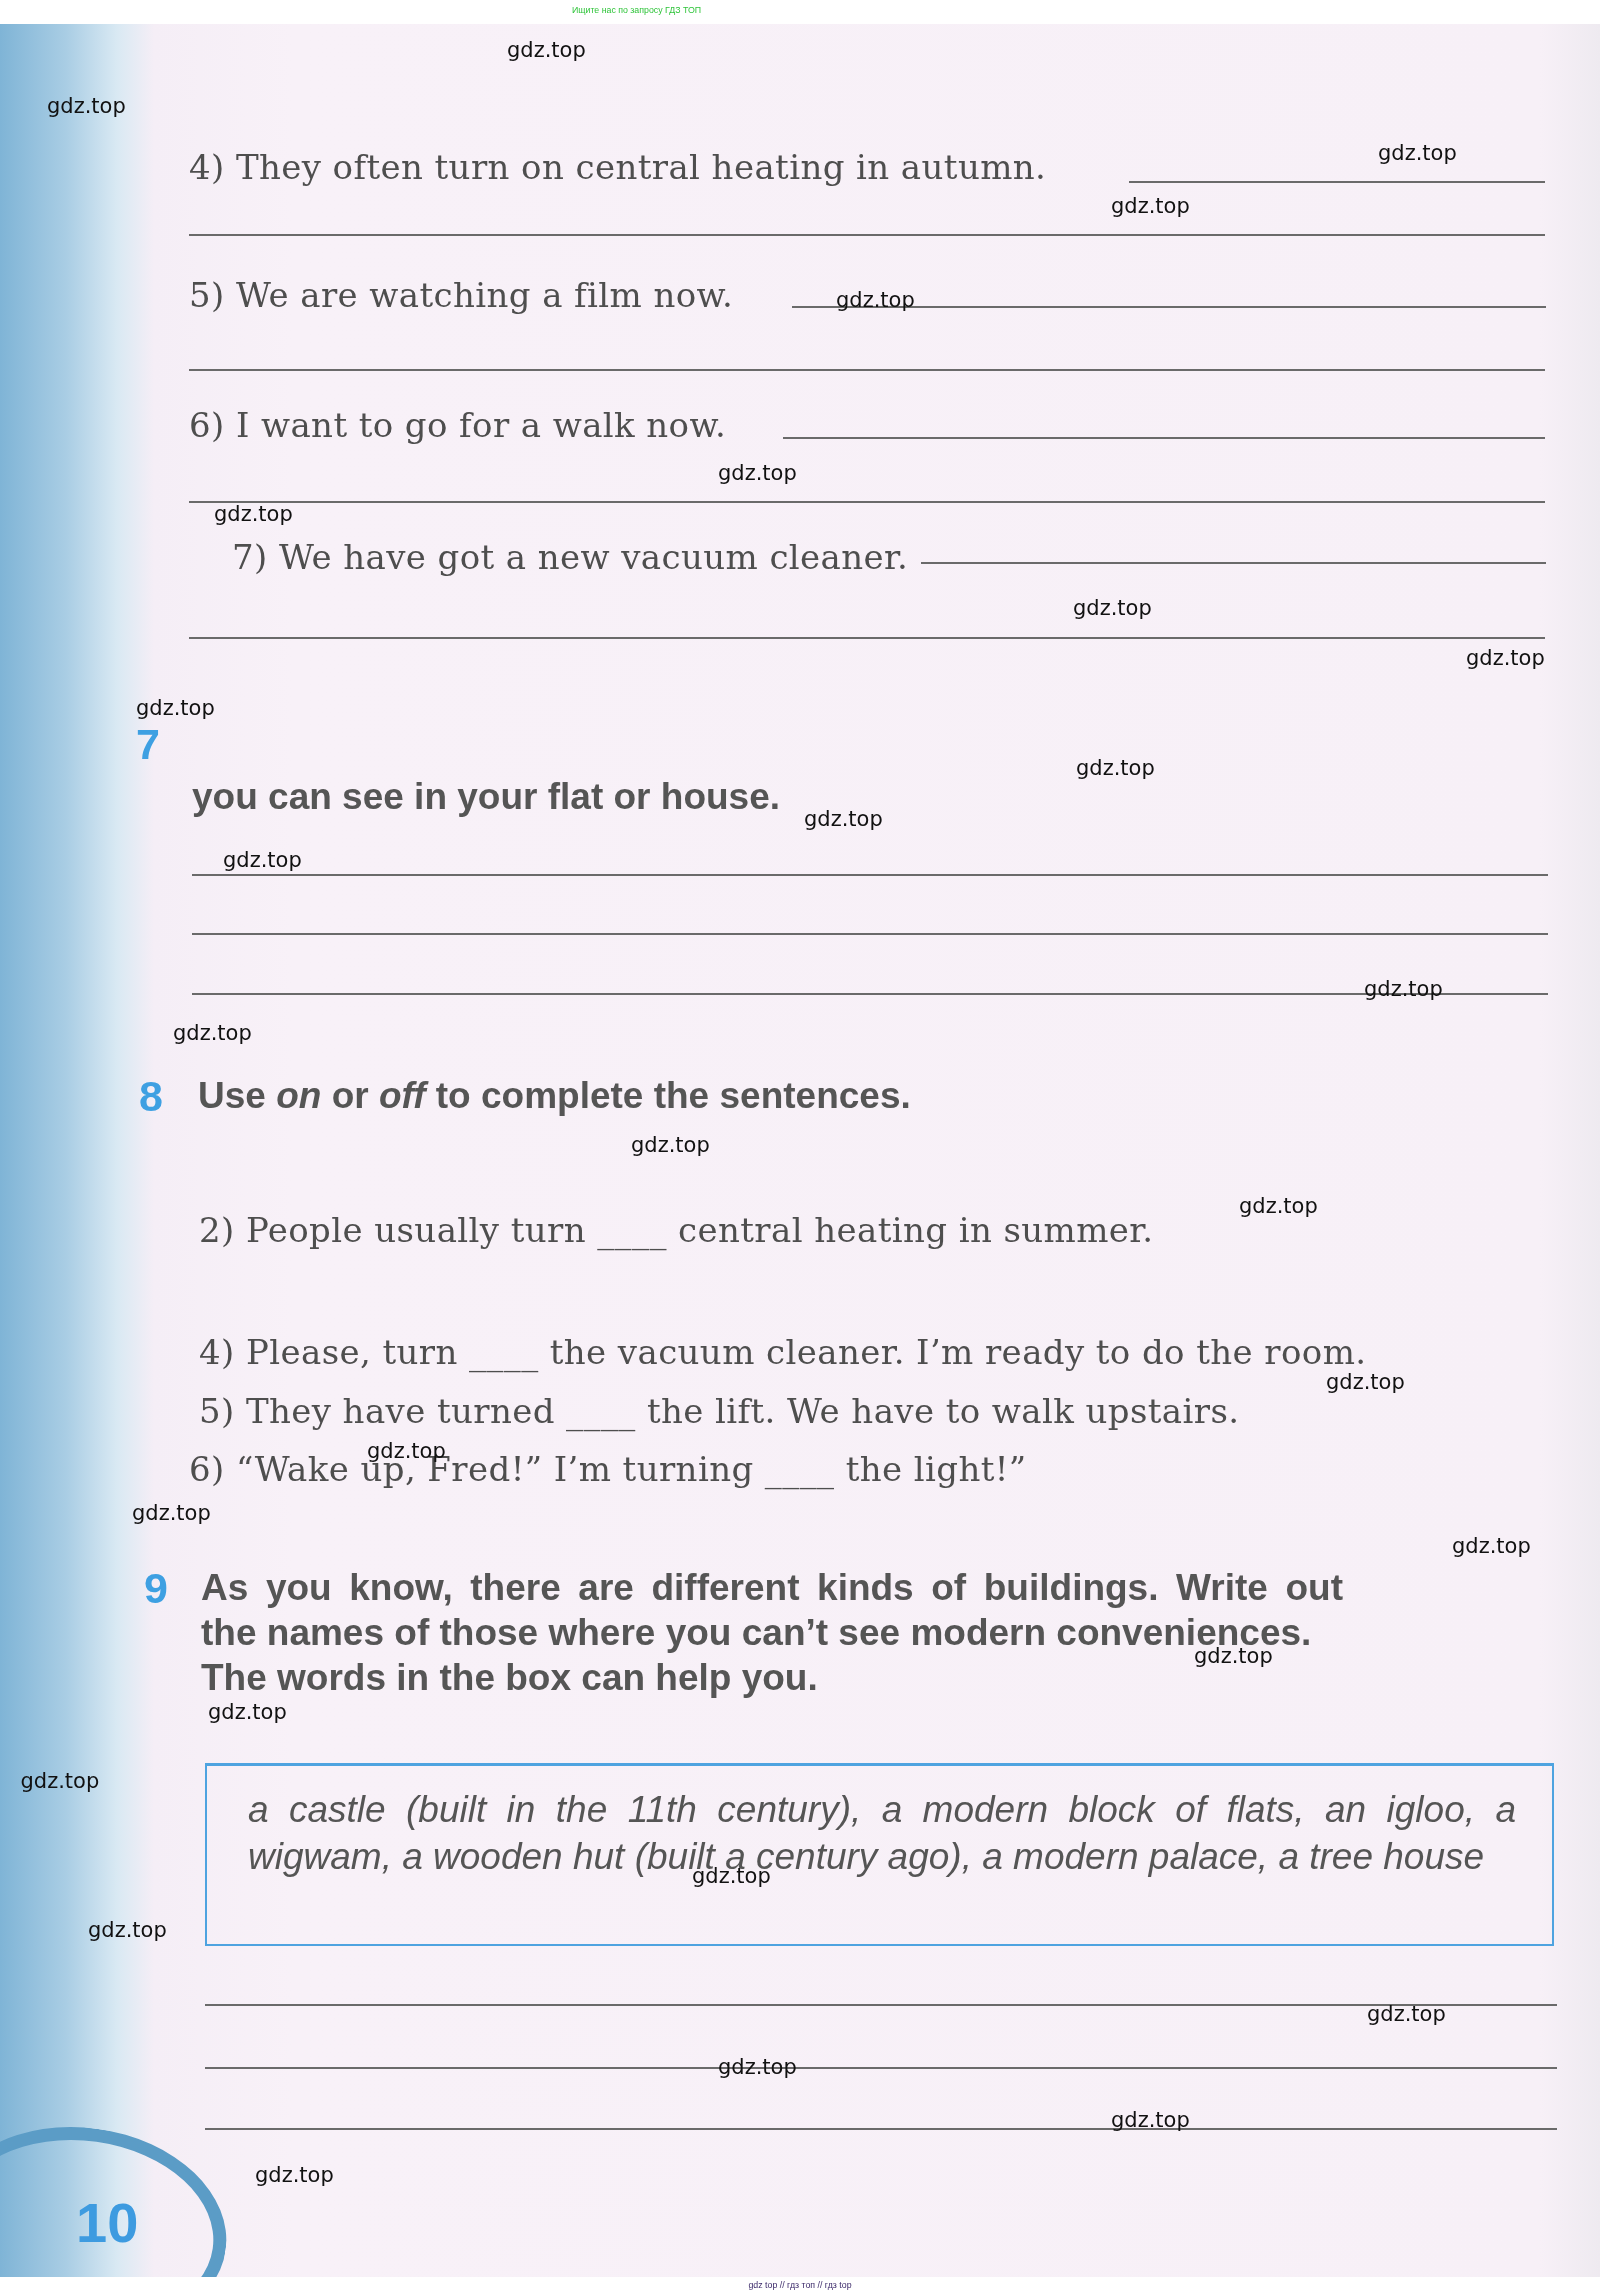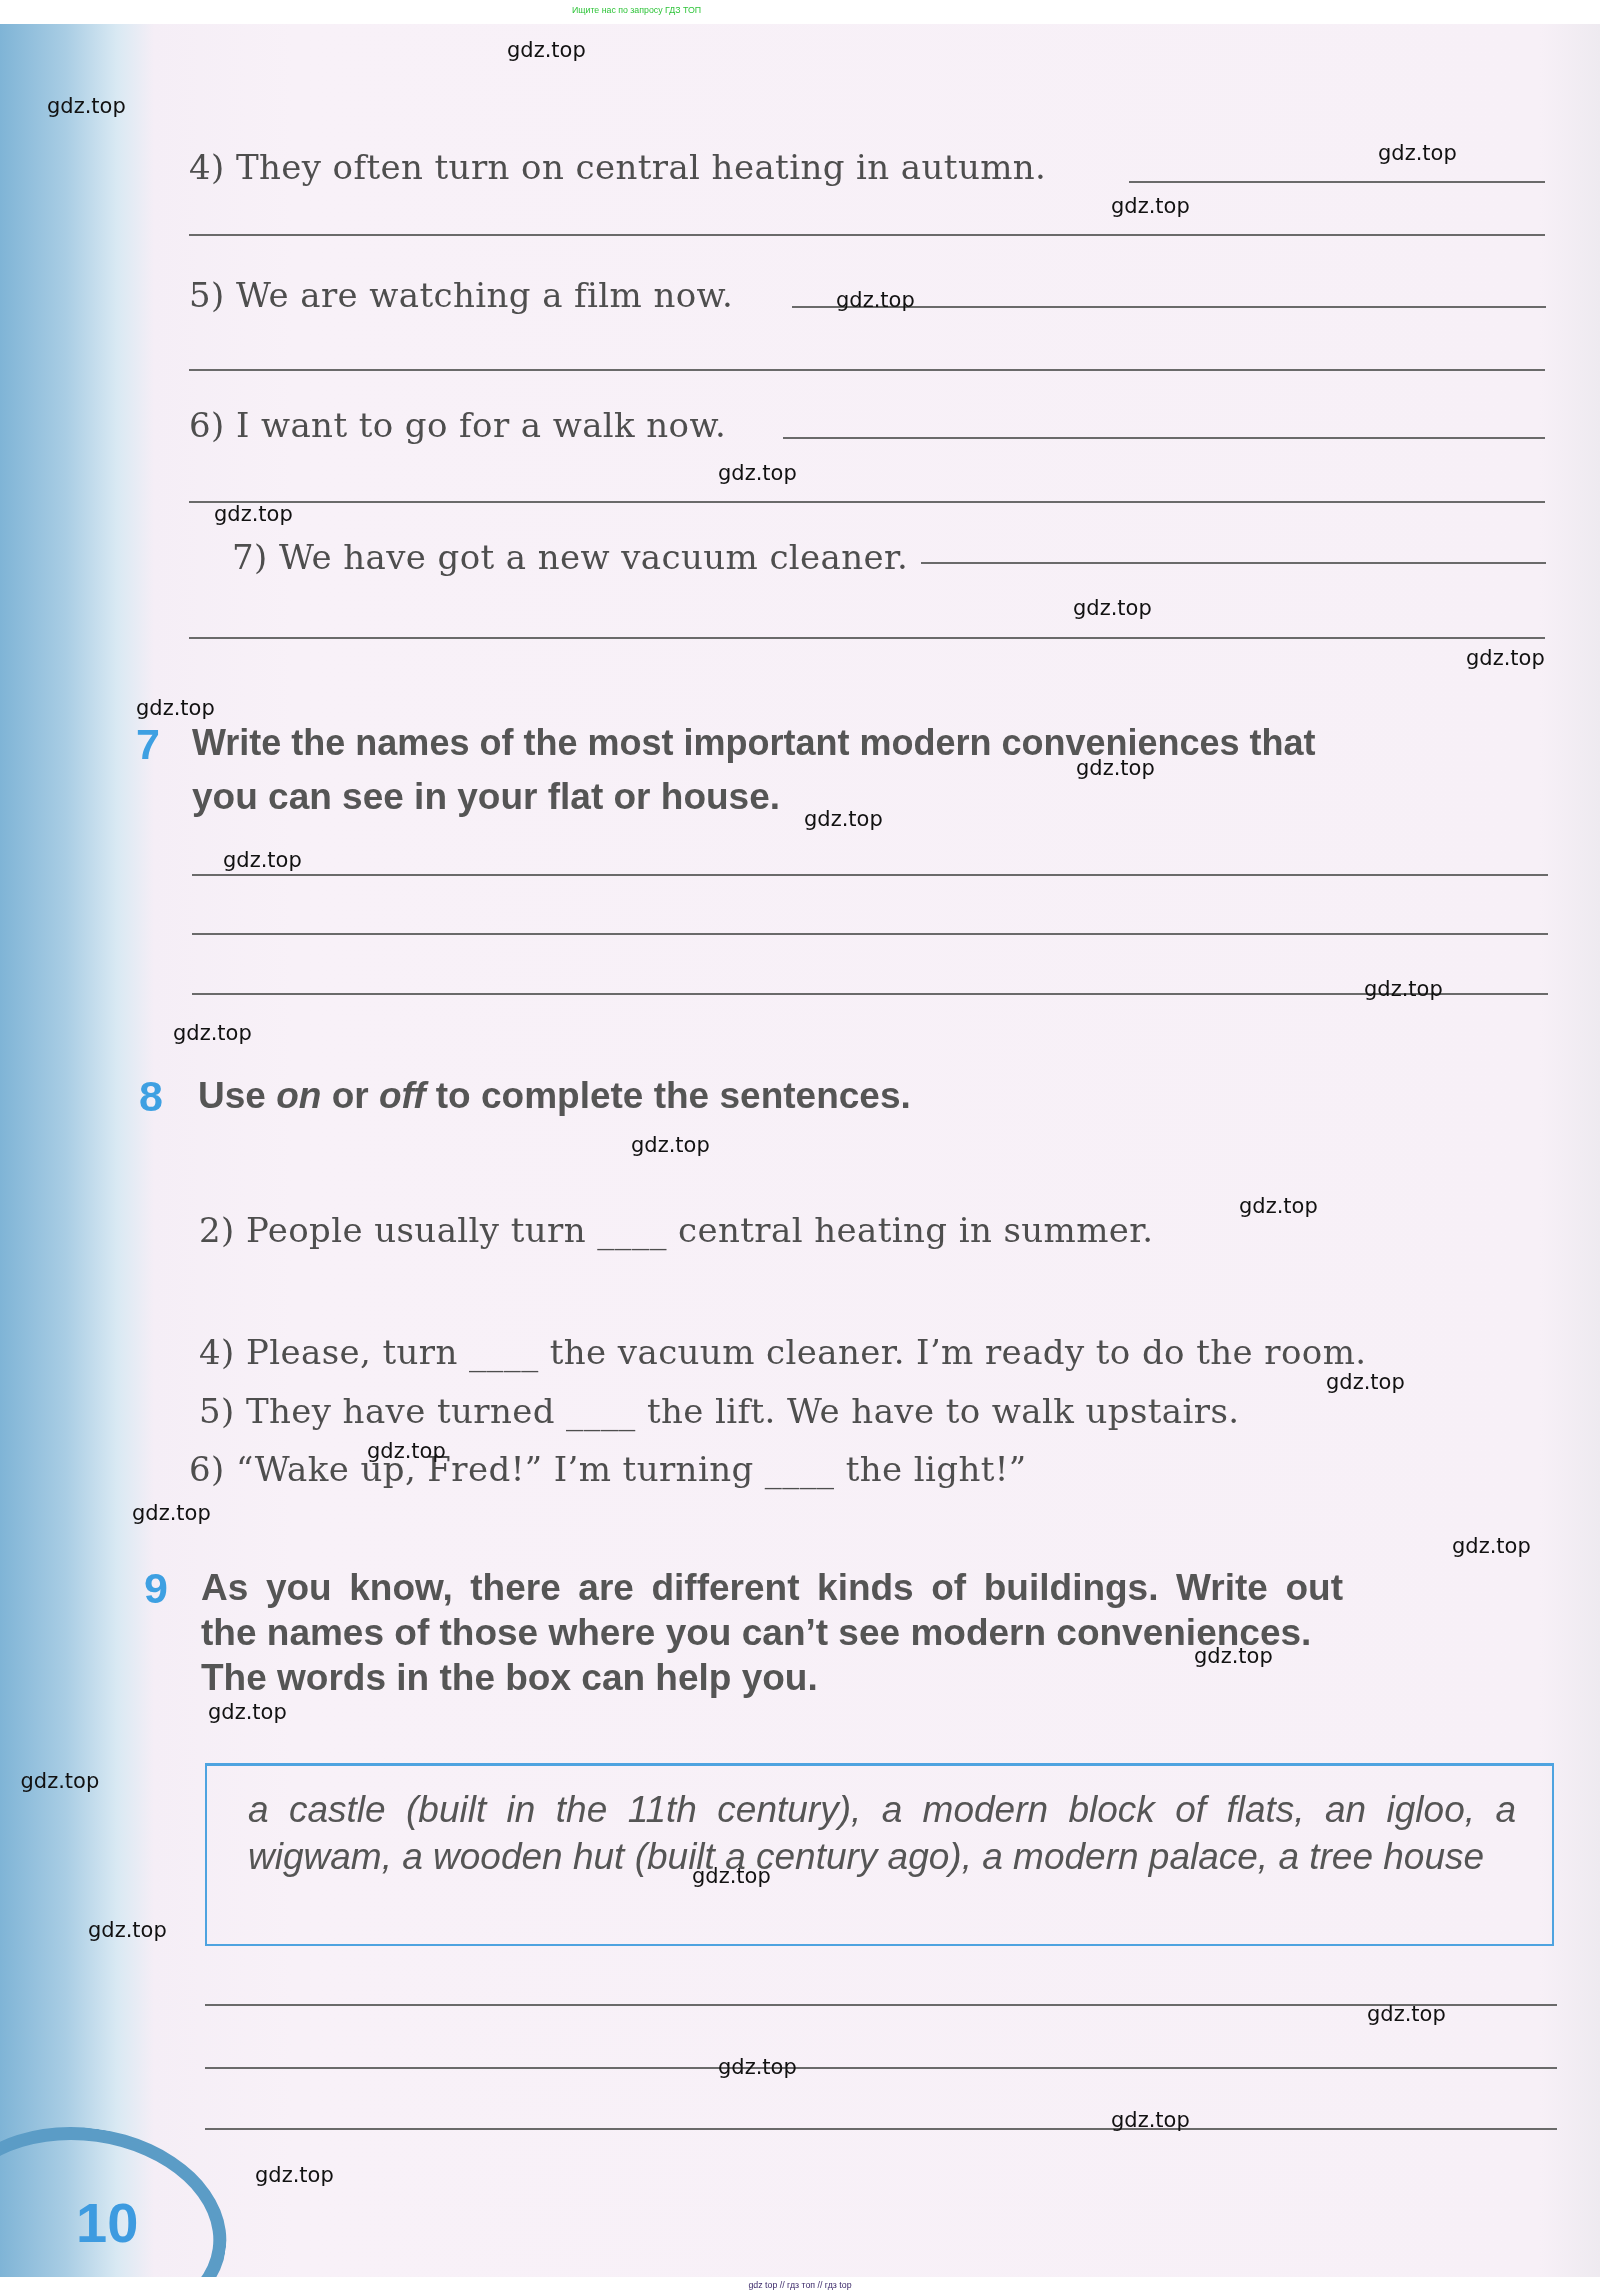--- a/index.html
+++ b/index.html
@@ -40,21 +40,20 @@
 
   <div class="sent" style="left:189px; top:381px;">6) I want to go for a walk now.</div>
   <div class="line" style="left:783px; top:413px; width:762px;"></div>
   <div class="line" style="left:189px; top:477px; width:1356px;"></div>
 
   <div class="sent" style="left:197px; top:513px;margin-left:35px;">7) We have got a new vacuum cleaner.</div>
   <div class="line" style="left:921px; top:538px; width:625px;"></div>
   <div class="line" style="left:189px; top:613px; width:1356px;"></div>
 
   <div class="num" style="left:136px; top:696px;">7</div>
-  <div class="task" style="left:192px; top:698px; font-size:36px;">Write the names of the most important modern conveniences that</div>
   <div class="task" style="left:192px; top:742px;margin-top:10px;">you can see in your flat or house.</div>
   <div class="line" style="left:192px; top:850px; width:1356px;"></div>
   <div class="line" style="left:192px; top:909px; width:1356px;"></div>
   <div class="line" style="left:192px; top:969px; width:1356px;"></div>
 
   <div class="num" style="left:139px; top:1048px;">8</div>
   <div class="task" style="left:198px; top:1051px;"><span>Use </span><i>on</i><span> or </span><i>off</i><span> to complete the sentences.</span></div>
 
   <div class="sent" style="left:199px; top:1186px;">2) People usually turn ____ central heating in summer.</div>
   <div class="sent" style="left:199px; top:1308px;">4) Please, turn ____ the vacuum cleaner. I’m ready to do the room.</div>

